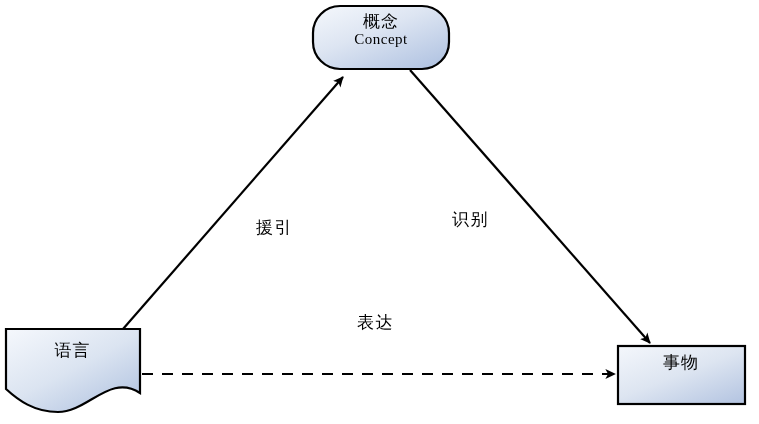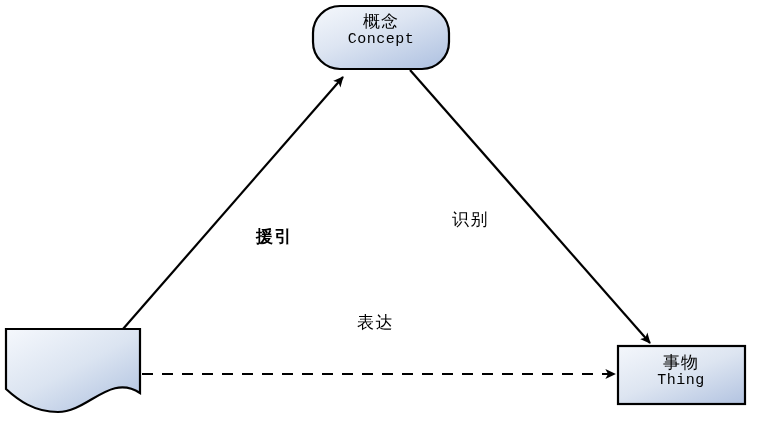--- a/index.html
+++ b/index.html
@@ -39,21 +39,21 @@
     white-space: nowrap;
   }
   .node-label .cn {
     display: block;
     font-family: "DejaVu Sans", "Liberation Sans", sans-serif;
     font-size: 17px;
     letter-spacing: 1px;
   }
   .node-label .en {
     display: block;
-    font-family: Liberation Mono, monospace;
+    font-family: Liberation Serif, serif;
     font-size: 15px;
     letter-spacing: 0.5px;
   }
   #concept-label {
     left: 312px;
     top: 11px;
     width: 138px;
   }
   #language-label {
     left: 5px;
@@ -67,21 +67,21 @@
   }
   .edge-label {
     position: absolute;
     color: #000000;
     font-family: "DejaVu Sans", "Liberation Sans", sans-serif;
     font-size: 17px;
     letter-spacing: 1.5px;
     white-space: nowrap;
     pointer-events: none;
   }
-  #label-cite   { left: 256px; top: 225px; font-weight: bold; }
+  #label-cite   { left: 256px; top: 216px; }
   #label-ident  { left: 452px; top: 208px; }
   #label-express{ left: 357px; top: 311px; font-family: Liberation Mono, monospace; }
 </style>
 </head>
 <body>
 
 <div id="diagram-root">
 
   <svg class="canvas" viewBox="0 0 759 424">
     <defs>
@@ -123,25 +123,25 @@
 
     <rect x="618" y="346" width="127" height="58" fill="url(#nodeGradThing)" stroke="#000000" stroke-width="2.2"></rect>
   </svg>
 
   <div class="node-label" id="concept-label">
     <span class="cn">概念</span>
     <span class="en">Concept</span>
   </div>
 
   <div class="node-label" id="language-label">
+    <span class="cn">语言</span>
   </div>
 
   <div class="node-label" id="thing-label">
     <span class="cn">事物</span>
-    <span class="en">Thing</span>
   </div>
 
   <div class="edge-label" id="label-cite">援引</div>
 
   <div class="edge-label" id="label-ident">识别</div>
 
   <div class="edge-label" id="label-express">表达</div>
 
 </div>
 

